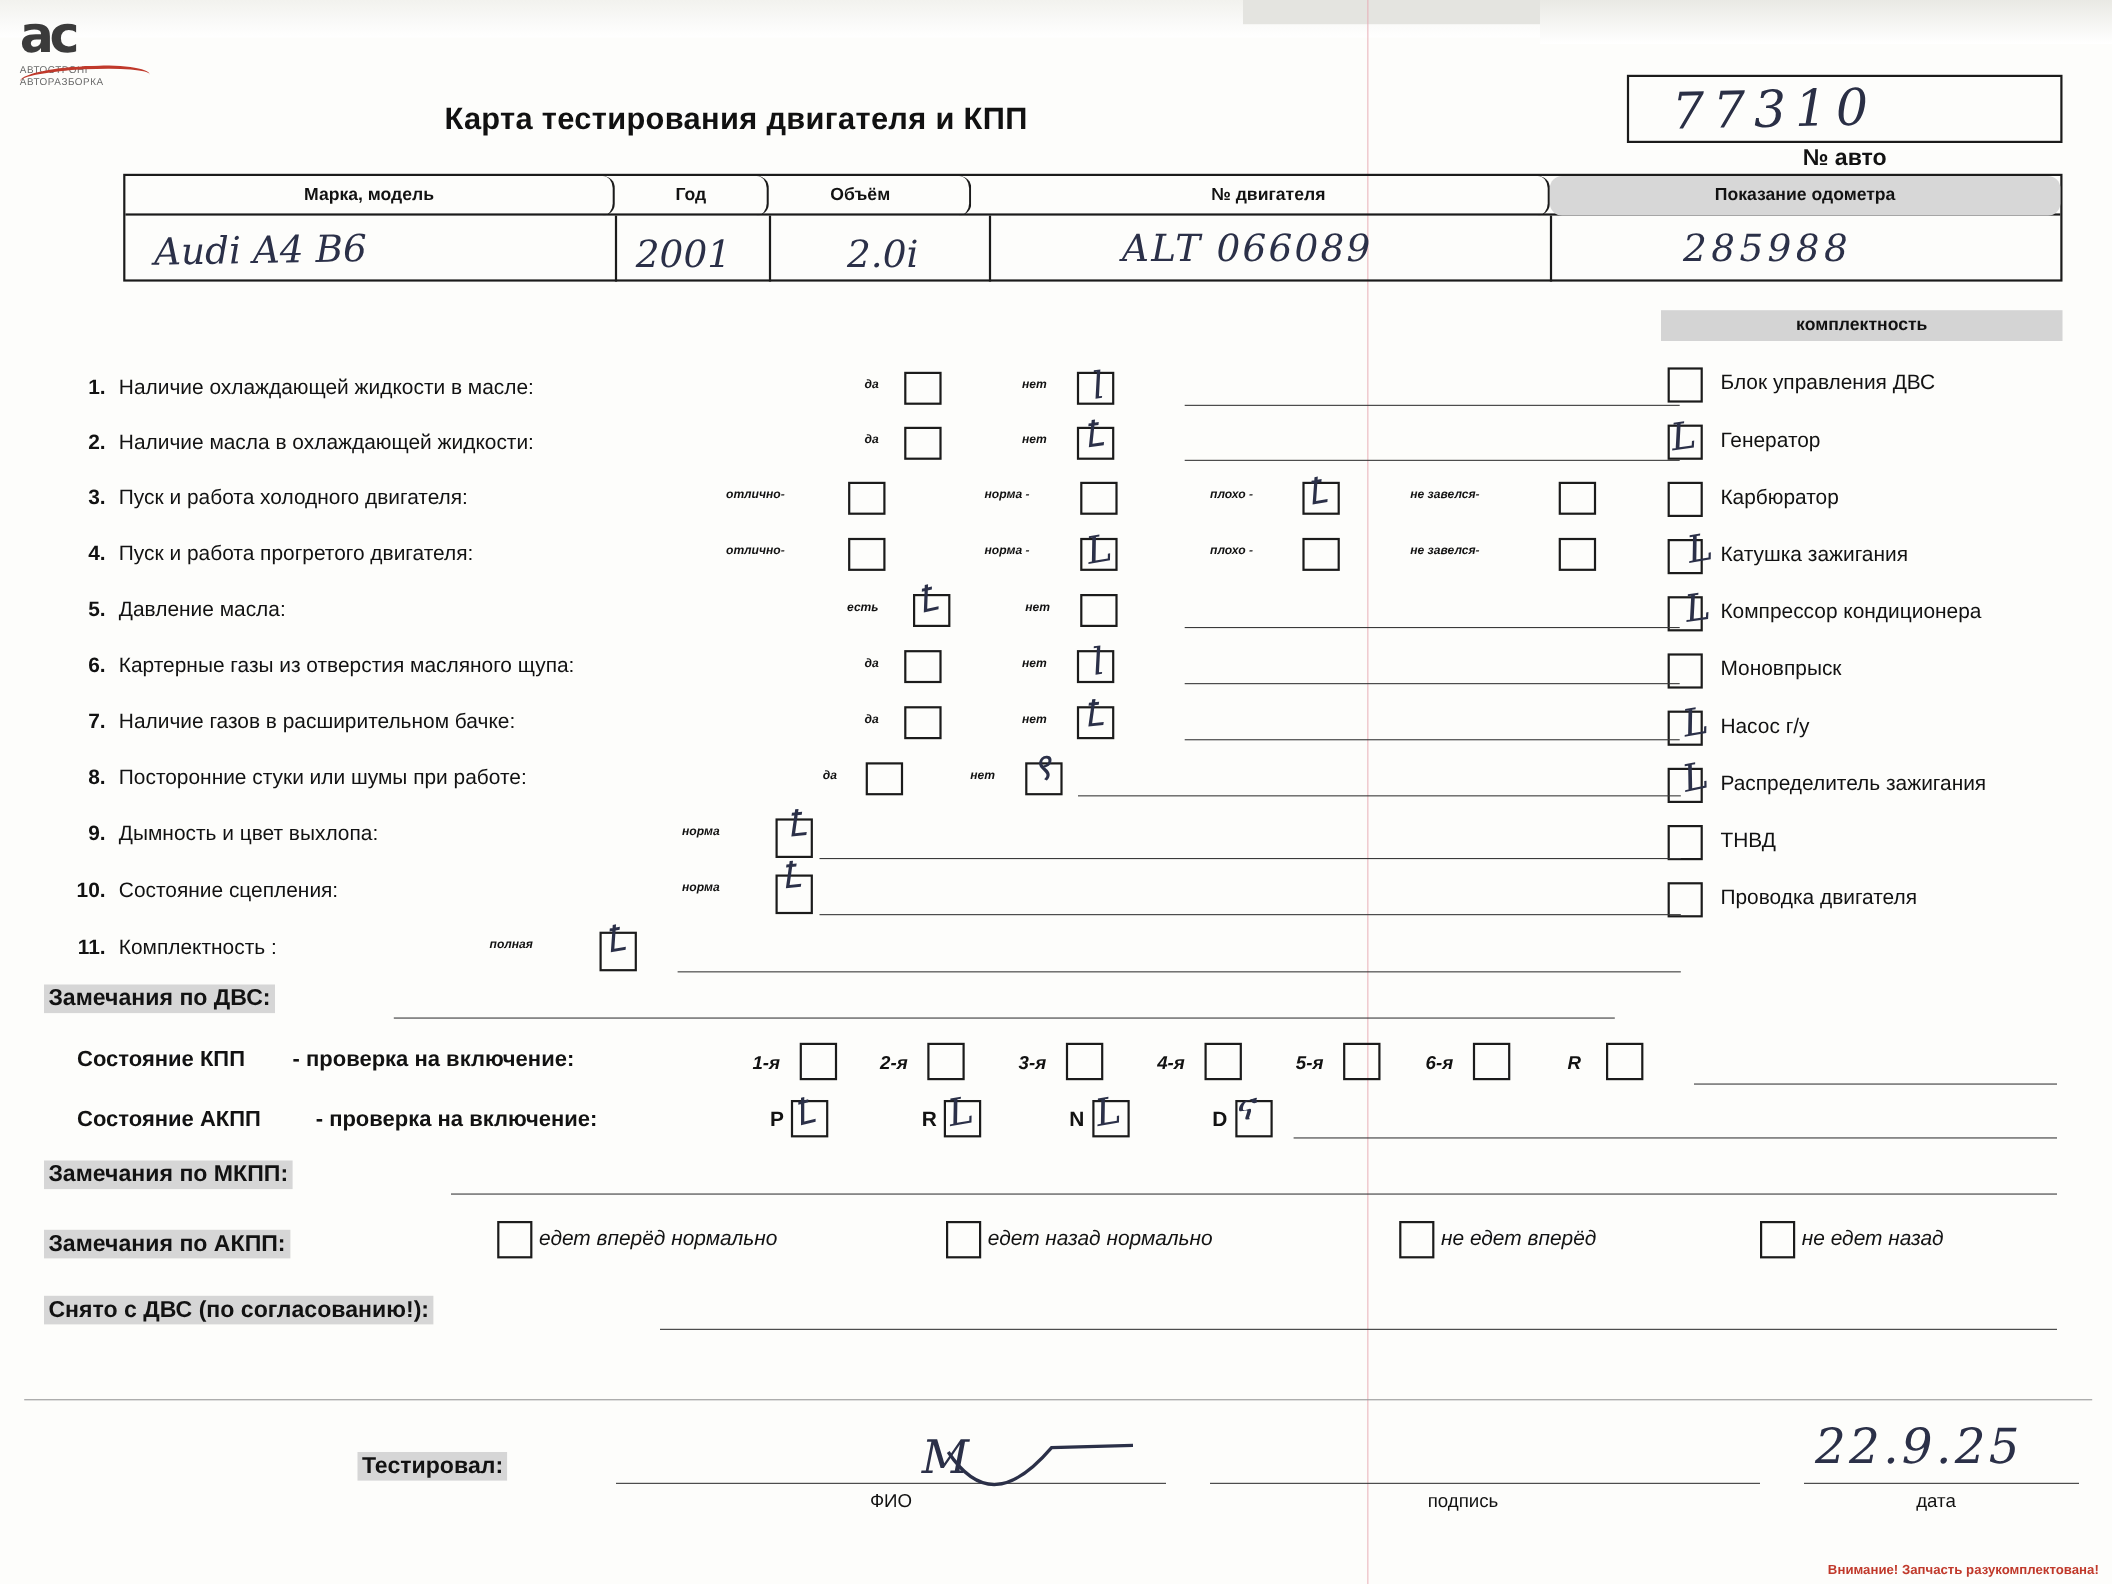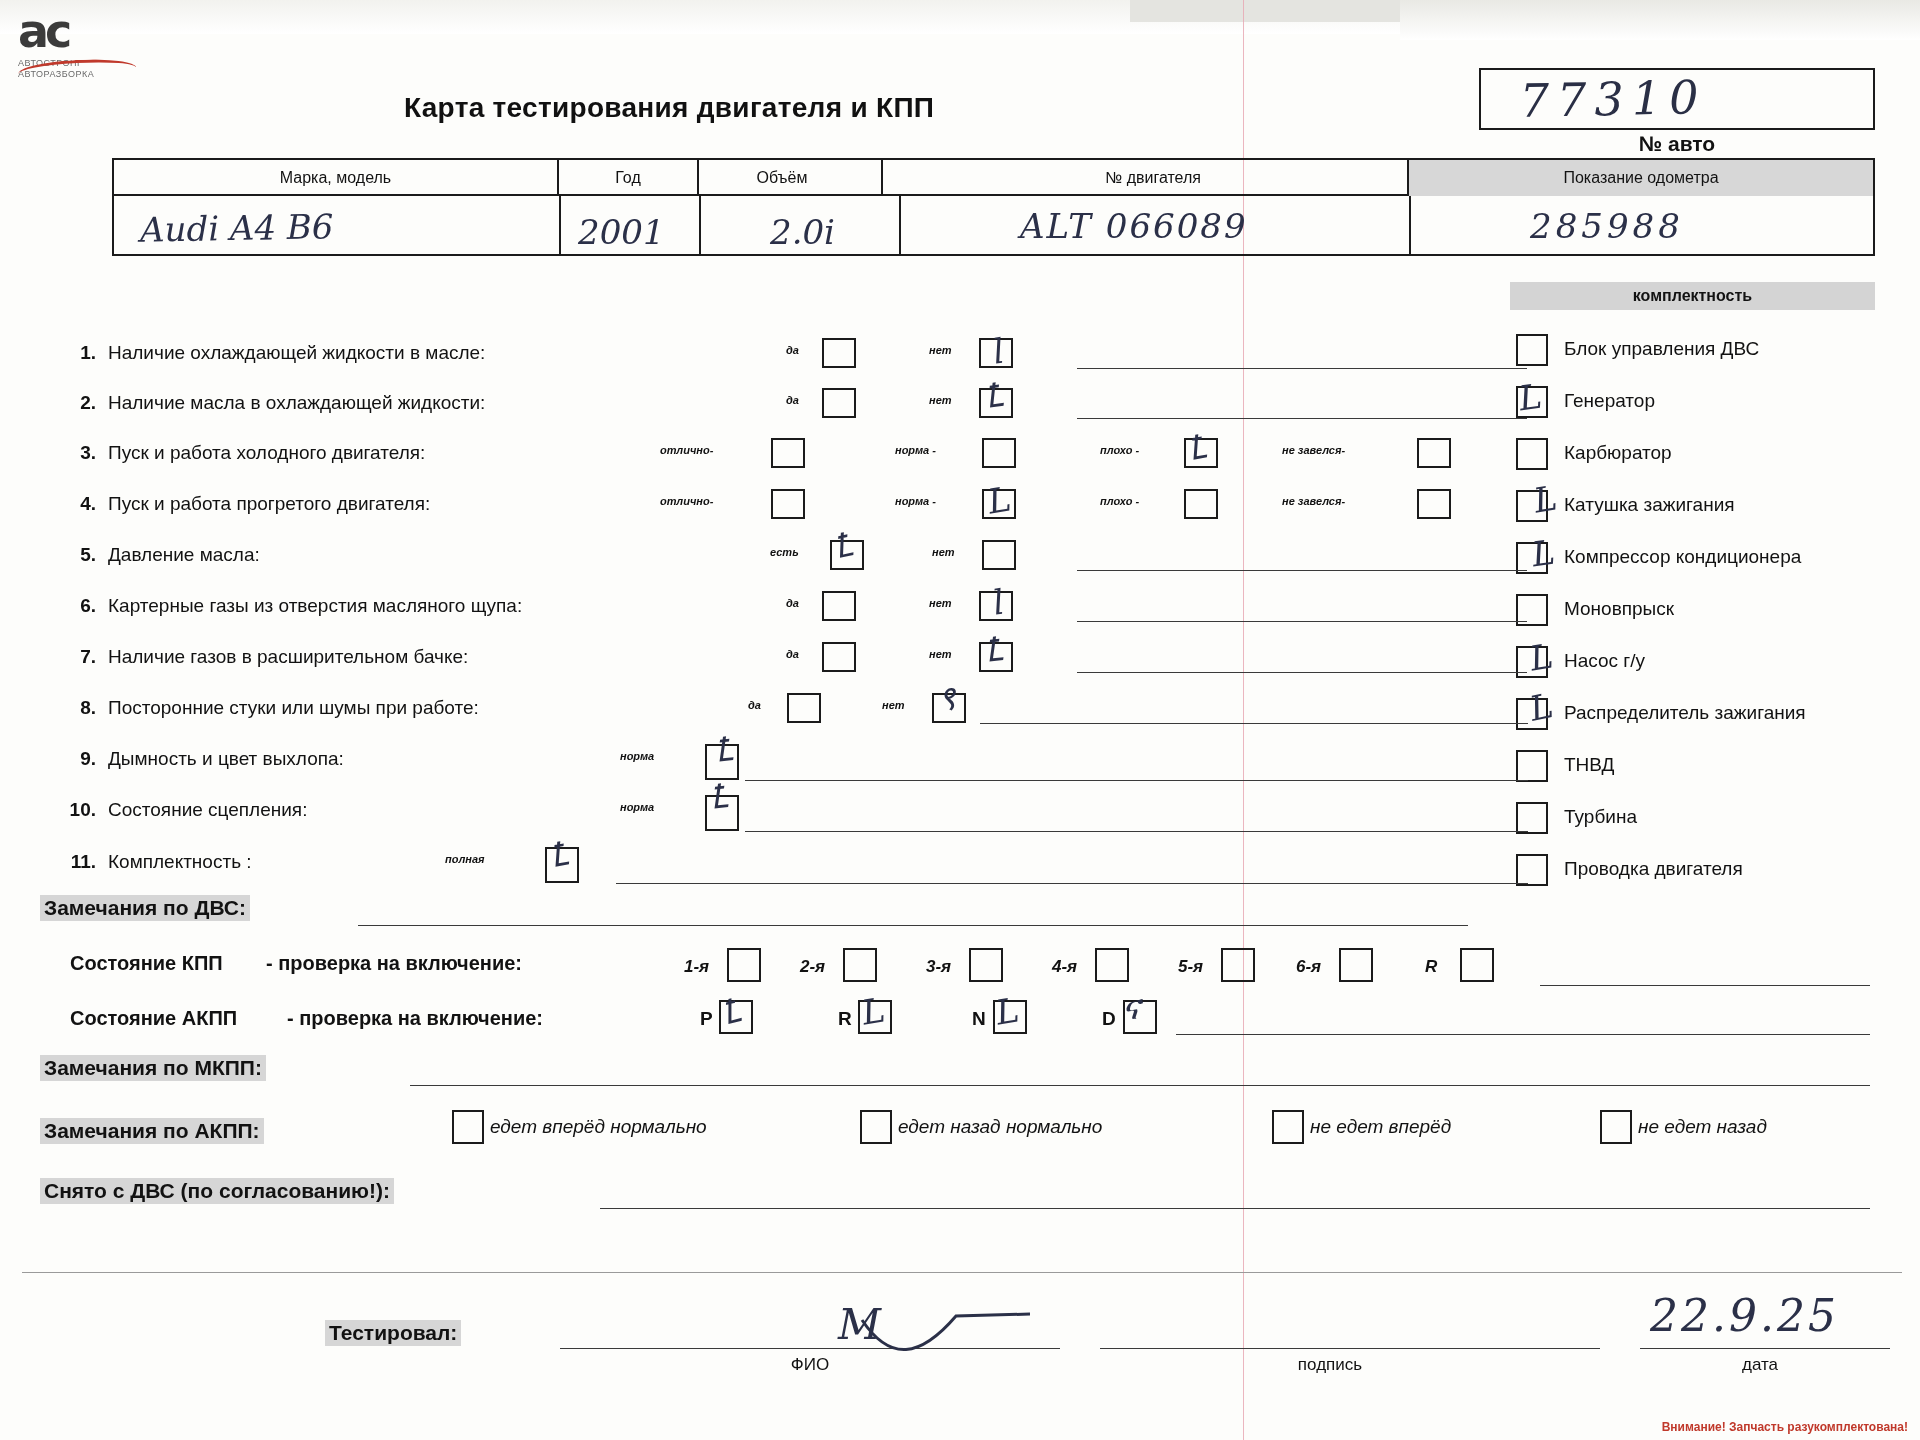--- a/index.html
+++ b/index.html
@@ -116,22 +116,23 @@
     border-bottom: 2px solid #1b1b1b;
     box-sizing: border-box;
   }
   .hdr-cell {
     position: absolute;
     top: 0; height: 36px;
     box-sizing: border-box;
     border-right: 2px solid #1b1b1b;
     text-align: center;
     font-size: 16px;
-    font-weight: normal;
+    font-weight: bold;
     line-height: 36px;
+    border-radius: 11px;
   }
   .hdr-cell.last { border-right: none; background: #d7d7d7; }
   .vline {
     position: absolute;
     top: 36px;
     width: 2px;
     height: 60px;
     background: #1b1b1b;
   }
   .hand {
@@ -365,24 +366,20 @@
       <span class="lbl">Насос г/у</span>
     </div>
     <div class="kompl-item">
       <span class="box"></span>
       <span class="tick" style="left:14px;top:-4px;transform:rotate(-12deg)">L</span>
       <span class="lbl">Распределитель зажигания</span>
     </div>
     <div class="kompl-item">
       <span class="box"></span>
       <span class="lbl">ТНВД</span>
-    </div>
-    <div class="kompl-item">
-      <span class="box"></span>
-      <span class="lbl">Турбина</span>
     </div>
     <div class="kompl-item">
       <span class="box"></span>
       <span class="lbl">Проводка двигателя</span>
     </div>
   </div>
 
   <div style="position:absolute;left:60px;top:336px;width:1200px;height:40px">
     <span class="qnum">1.</span>
     <span class="qtext">Наличие охлаждающей жидкости в масле:</span>

